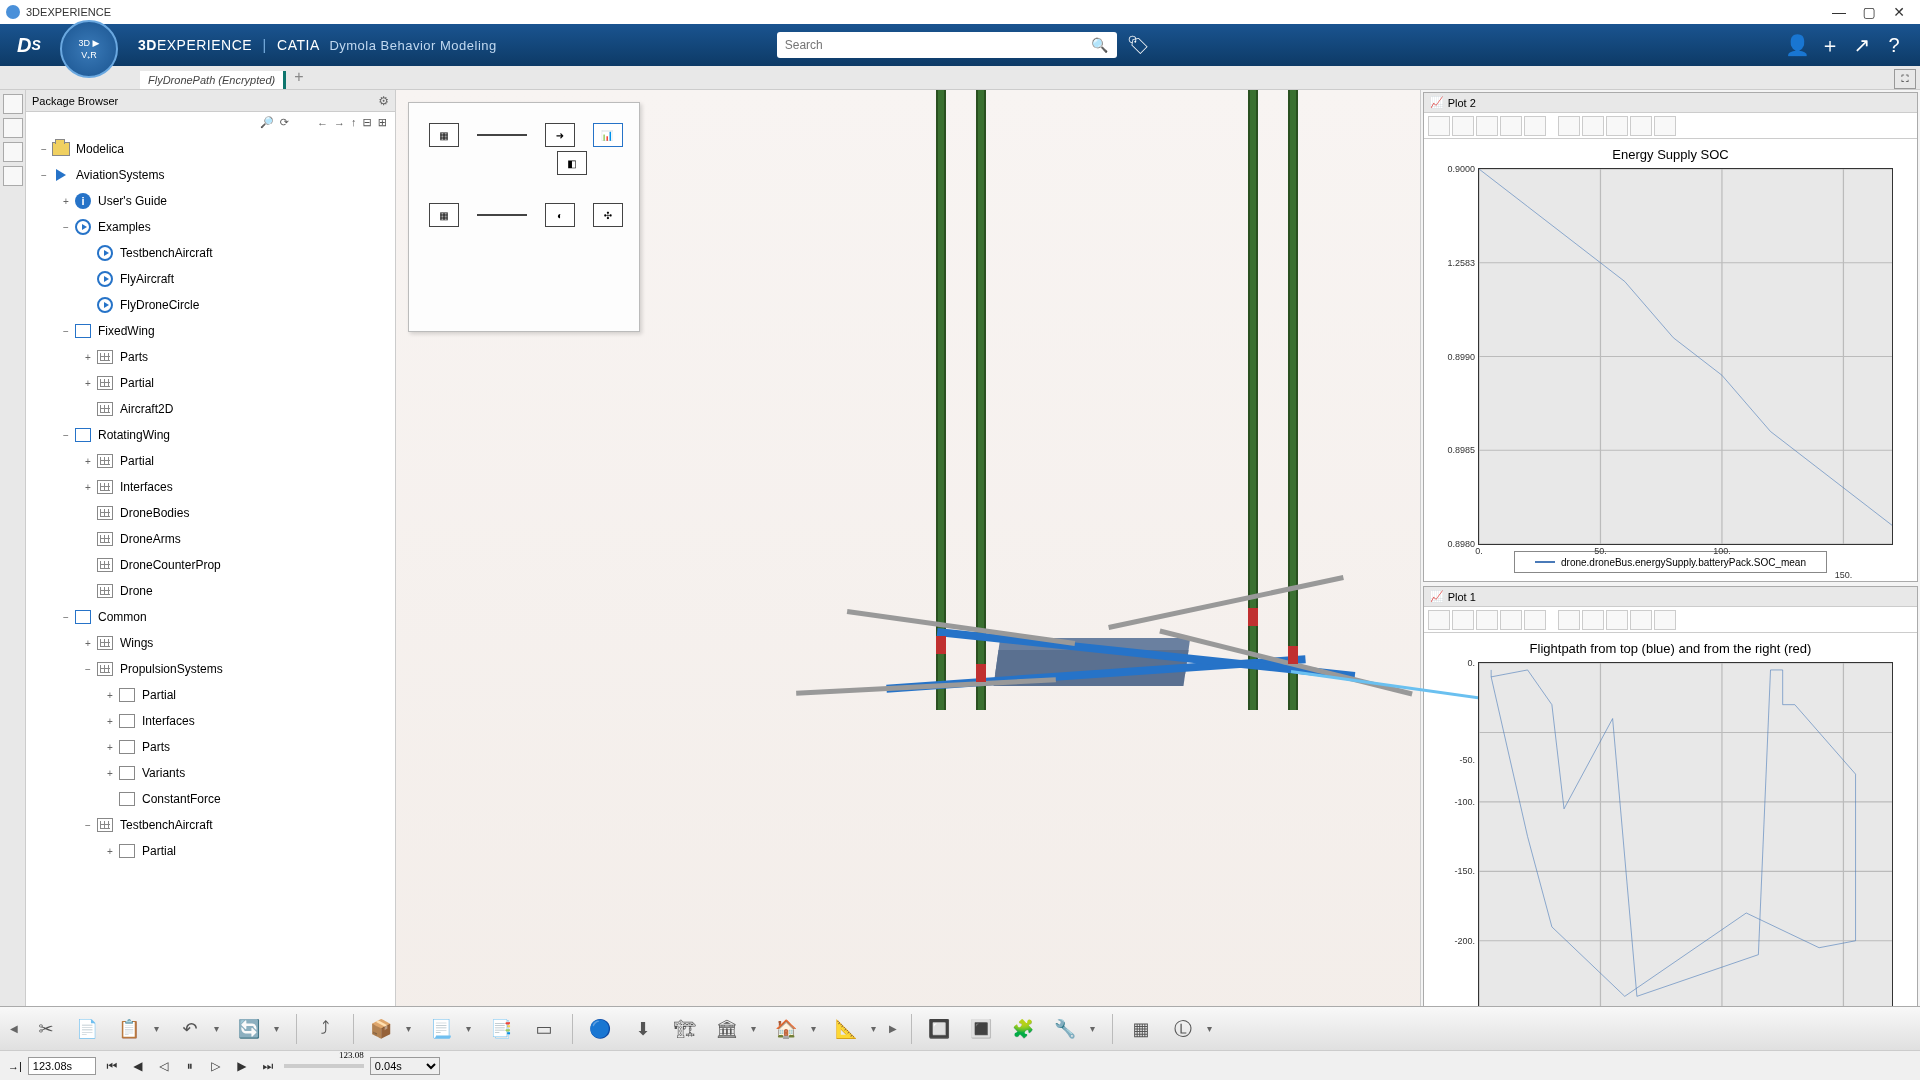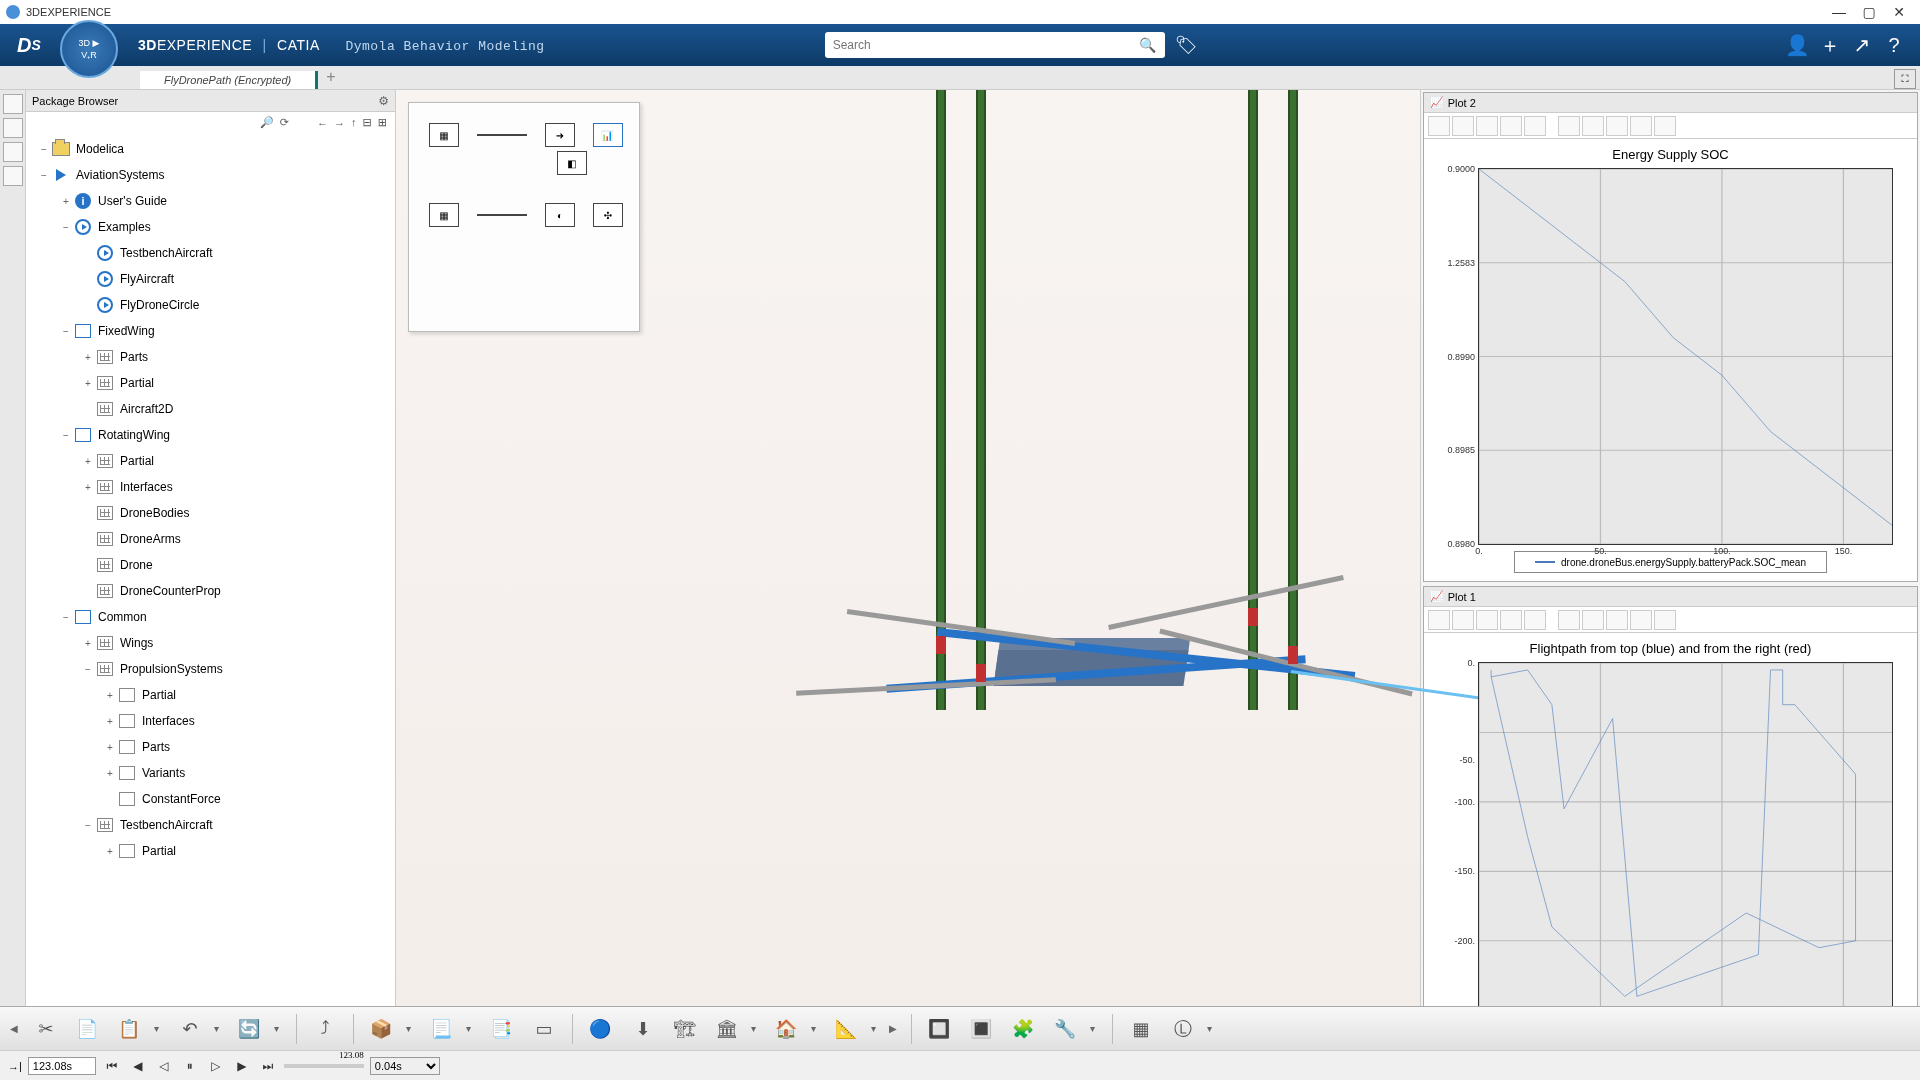--- a/index.html
+++ b/index.html
@@ -22,21 +22,21 @@
 .brand .sub { color: #c0d8f0; font-size: 13px; }
 .search-box { margin-left: 280px; width: 340px; height: 26px; background: #fff; border-radius: 3px; display: flex; align-items: center; padding: 0 8px; }
 .search-box input { border: none; outline: none; flex: 1; font-size: 12px; color: #7f1d1d; }
 .search-box .sicon { color: #666; font-size: 14px; }
 .tag-icon { margin-left: 10px; color: #fff; font-size: 18px; }
 .ribbon .spacer { flex: 1; }
 .ribbon .ricon { width: 32px; height: 32px; display: flex; align-items: center; justify-content: center; color: #fff; font-size: 20px; cursor: pointer; }
 
 
 .tabbar { height: 24px; background: #e8e8e8; display: flex; align-items: flex-end; padding-left: 140px; border-bottom: 1px solid #ccc; }
-.tab { padding: 3px 24px; font-size: 11px; font-style: italic; color: #444; border-right: 3px solid #0f766e; cursor: pointer; }
+.tab { padding: 3px 8px; font-size: 11px; font-style: italic; color: #444; border-right: 3px solid #0f766e; cursor: pointer; }
 .tab.active { background: #fff; }
 .tabbar .plus { padding: 3px 8px; color: #888; cursor: pointer; }
 .tabbar .spacer { flex:1; }
 .tabbar .maxbtn { width:22px;height:20px;border:1px solid #999;margin-right:4px;display:flex;align-items:center;justify-content:center;font-size:10px;cursor:pointer; }
 
 
 .main { display: flex; height: 988px; }
 
 
 .lefttools { width: 26px; background: #e8e8e8; border-right: 1px solid #ccc; display: flex; flex-direction: column; align-items: center; padding-top: 4px; gap: 4px; }
@@ -126,21 +126,21 @@
 
 <div class="ribbon">
   <div class="ds-logo">D<span style="font-size:14px">S</span></div>
   <div class="compass">
     <div class="compass-inner">3D ▶<br><span>V₊R</span></div>
   </div>
   <div class="brand">
     <b>3D</b><span>EXPERIENCE</span>
     <span class="sep">|</span>
     <span>CATIA</span>
-    <span class="sub" style="margin-left:22px;font-family:Liberation Mono, monospace;">Dymola Behavior Modeling</span>
+    <span class="sub" style="margin-left:6px;">Dymola Behavior Modeling</span>
   </div>
   <div class="search-box">
     <input placeholder="Search" style="">
     <span class="sicon">🔍</span>
   </div>
   <span class="tag-icon">🏷</span>
   <span class="spacer"></span>
   <span class="ricon">👤</span>
   <span class="ricon">＋</span>
   <span class="ricon">↗</span>
@@ -290,28 +290,28 @@
           <span class="ticon">
             <span class="ic-grid"></span>
           </span>
           <span class="label">DroneArms</span>
         </div>
         <div class="tnode" style="padding-left: 52px;">
           <span class="exp"></span>
           <span class="ticon">
             <span class="ic-grid"></span>
           </span>
+          <span class="label">DroneCounterProp</span>
+        </div>
+        <div class="tnode" style="padding-left: 52px;">
+          <span class="exp"></span>
+          <span class="ticon">
+            <span class="ic-grid"></span>
+          </span>
           <span class="label">Drone</span>
-        </div>
-        <div class="tnode" style="padding-left: 52px;">
-          <span class="exp"></span>
-          <span class="ticon">
-            <span class="ic-grid"></span>
-          </span>
-          <span class="label">DroneCounterProp</span>
         </div>
         <div class="tnode" style="padding-left: 30px;">
           <span class="exp">−</span>
           <span class="ticon">
             <span class="ic-share"></span>
           </span>
           <span class="label">Common</span>
         </div>
         <div class="tnode" style="padding-left: 52px;">
           <span class="exp">+</span>
@@ -462,21 +462,21 @@
               <path d="M0 0 L11.76470588235294 9.999999999998888 L23.52941176470588 20.000000000003325 L35.294117647058826 30.000000000002224 L47.05882352941176 45.000000000000554 L58.82352941176471 54.999999999999446 L70.58823529411765 70.00000000000333 L82.35294117647058 80.00000000000223 L94.11764705882352 90.00000000000111 L100 95.00000000000055 " fill="none" stroke="#4a7ab8" stroke-width="0.6" vector-effect="non-scaling-stroke"></path>
             </svg>
             <span class="ytick" style="top: 0%;">0.9000</span>
             <span class="ytick" style="top: 25%;">1.2583</span>
             <span class="ytick" style="top: 50%;">0.8990</span>
             <span class="ytick" style="top: 75%;">0.8985</span>
             <span class="ytick" style="top: 100%; padding-left: 33px;">0.8980</span>
             <span class="xtick" style="left: 0%;">0.</span>
             <span class="xtick" style="left: 29.4118%;">50.</span>
             <span class="xtick" style="left: 58.8235%;">100.</span>
-            <span class="xtick" style="left: 88.2353%;">150.</span>
+            <span class="xtick" style="left: 88.2353%; margin-top: 24px;">150.</span>
           </div>
         <div class="legend">
             <span class="lline"></span>
             <span>drone.droneBus.energySupply.batteryPack.SOC_mean</span>
           </div>
       </div>
     </div>
 
     <div class="plotpanel">
       <div class="plottitle">📈 <span>Plot 1</span></div>

